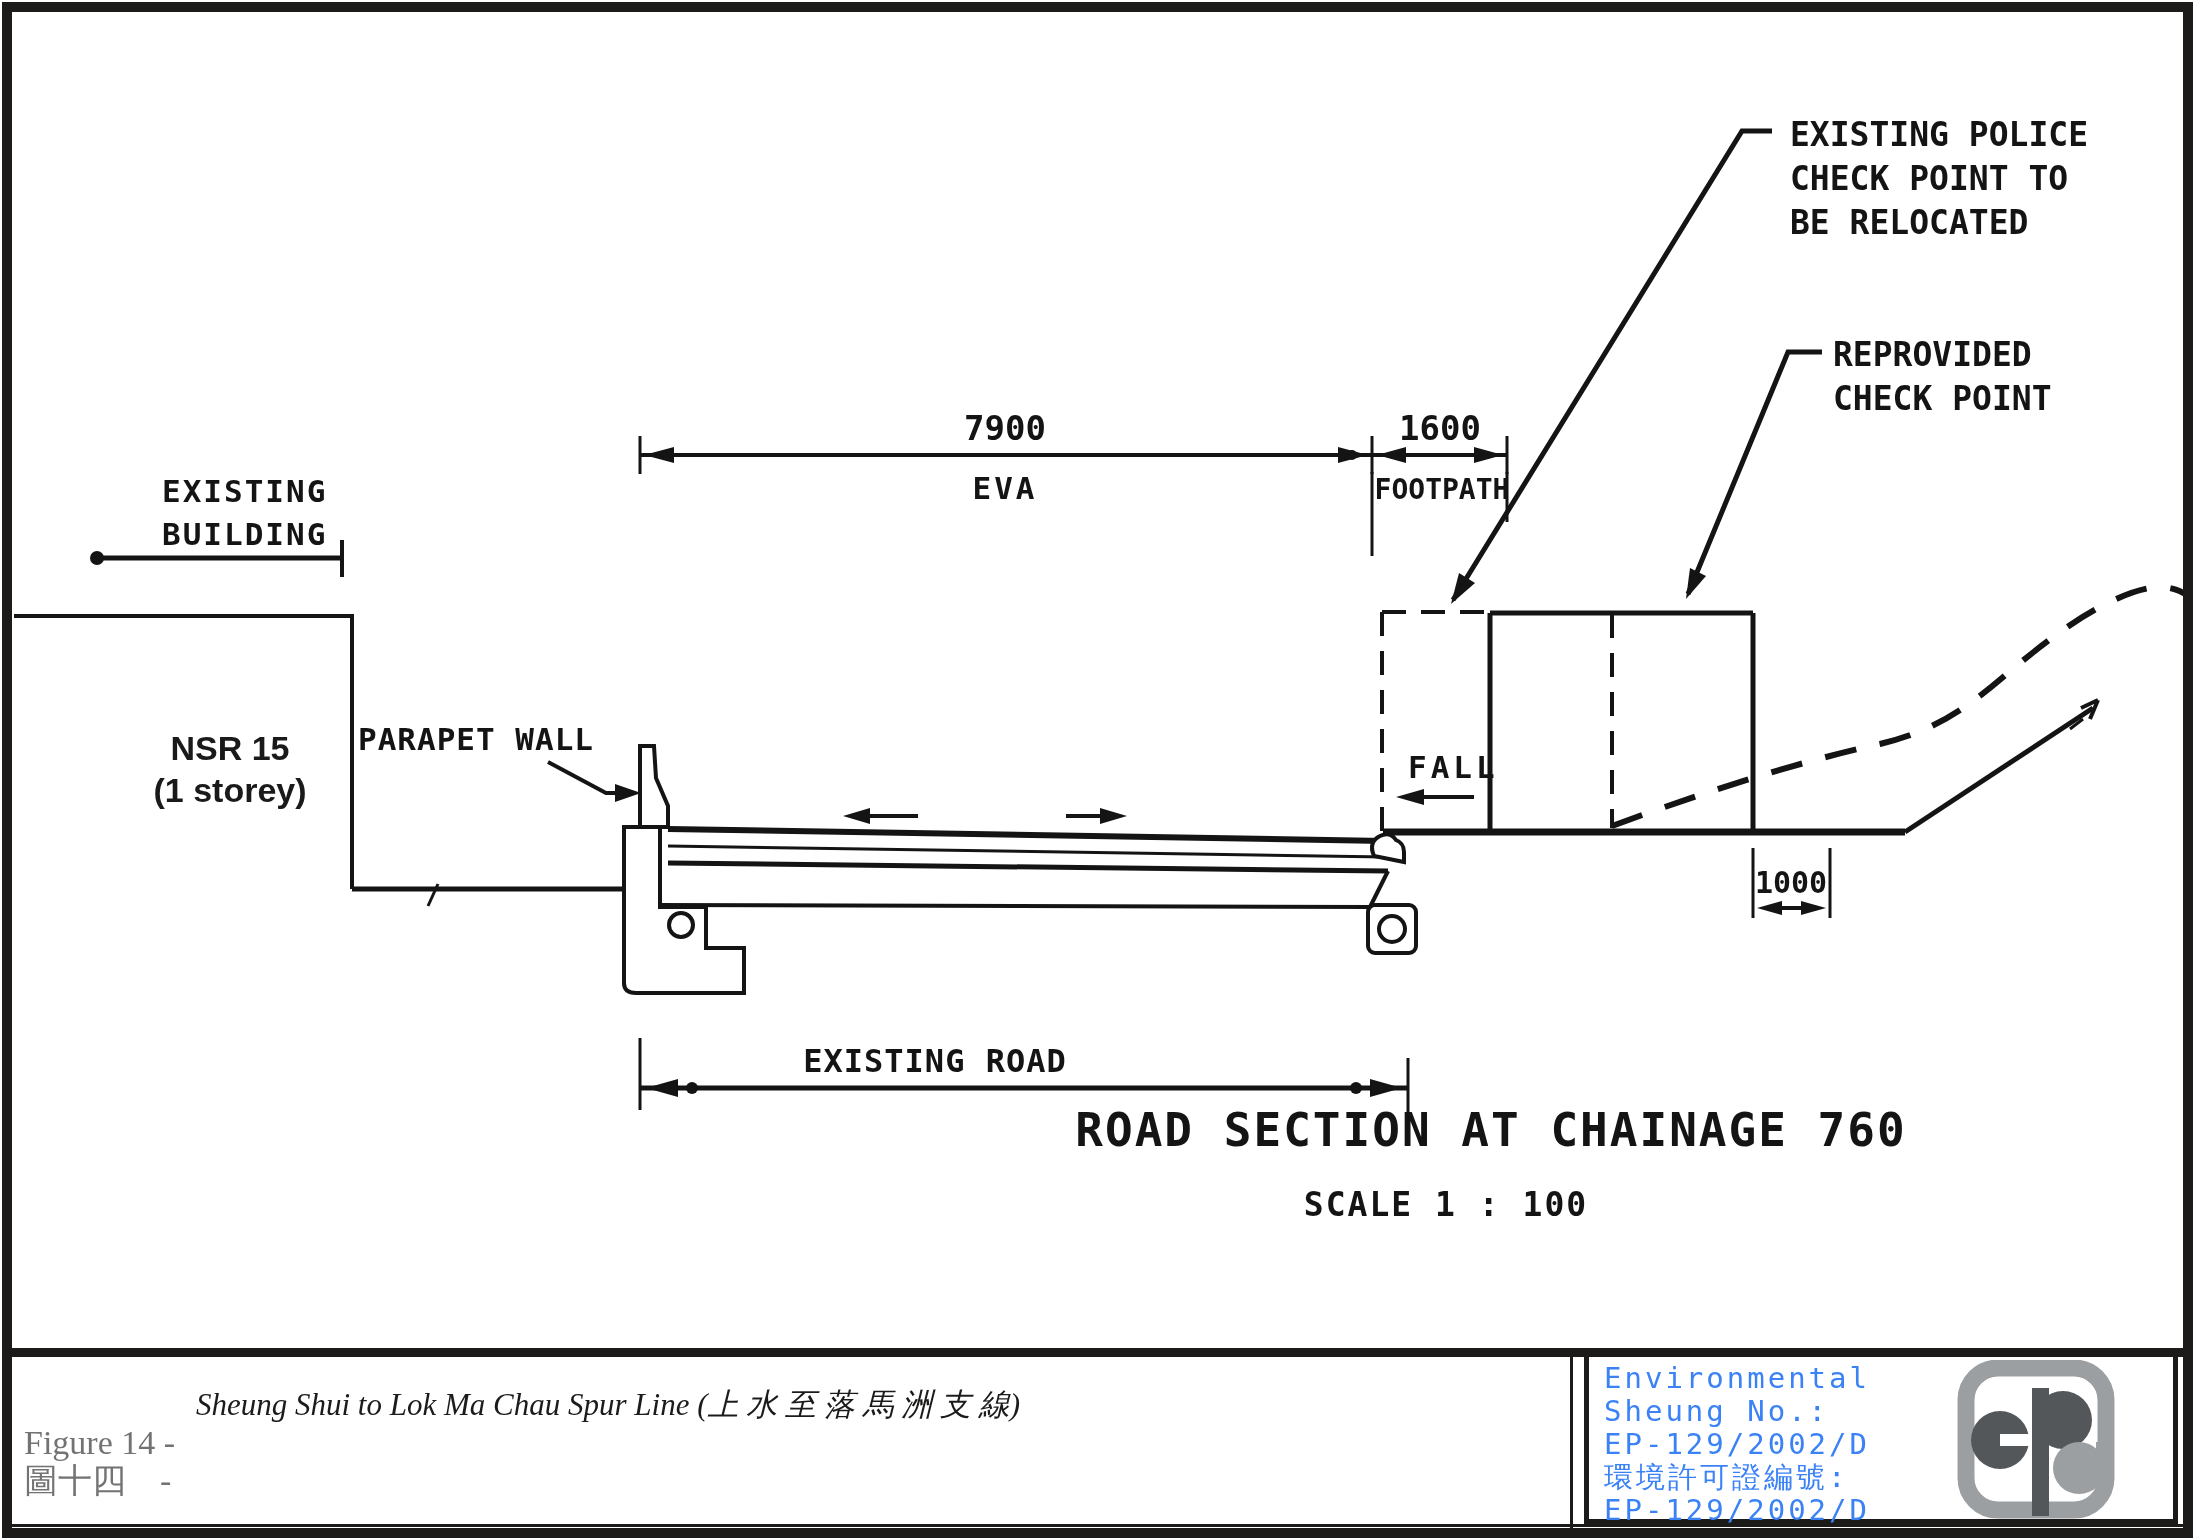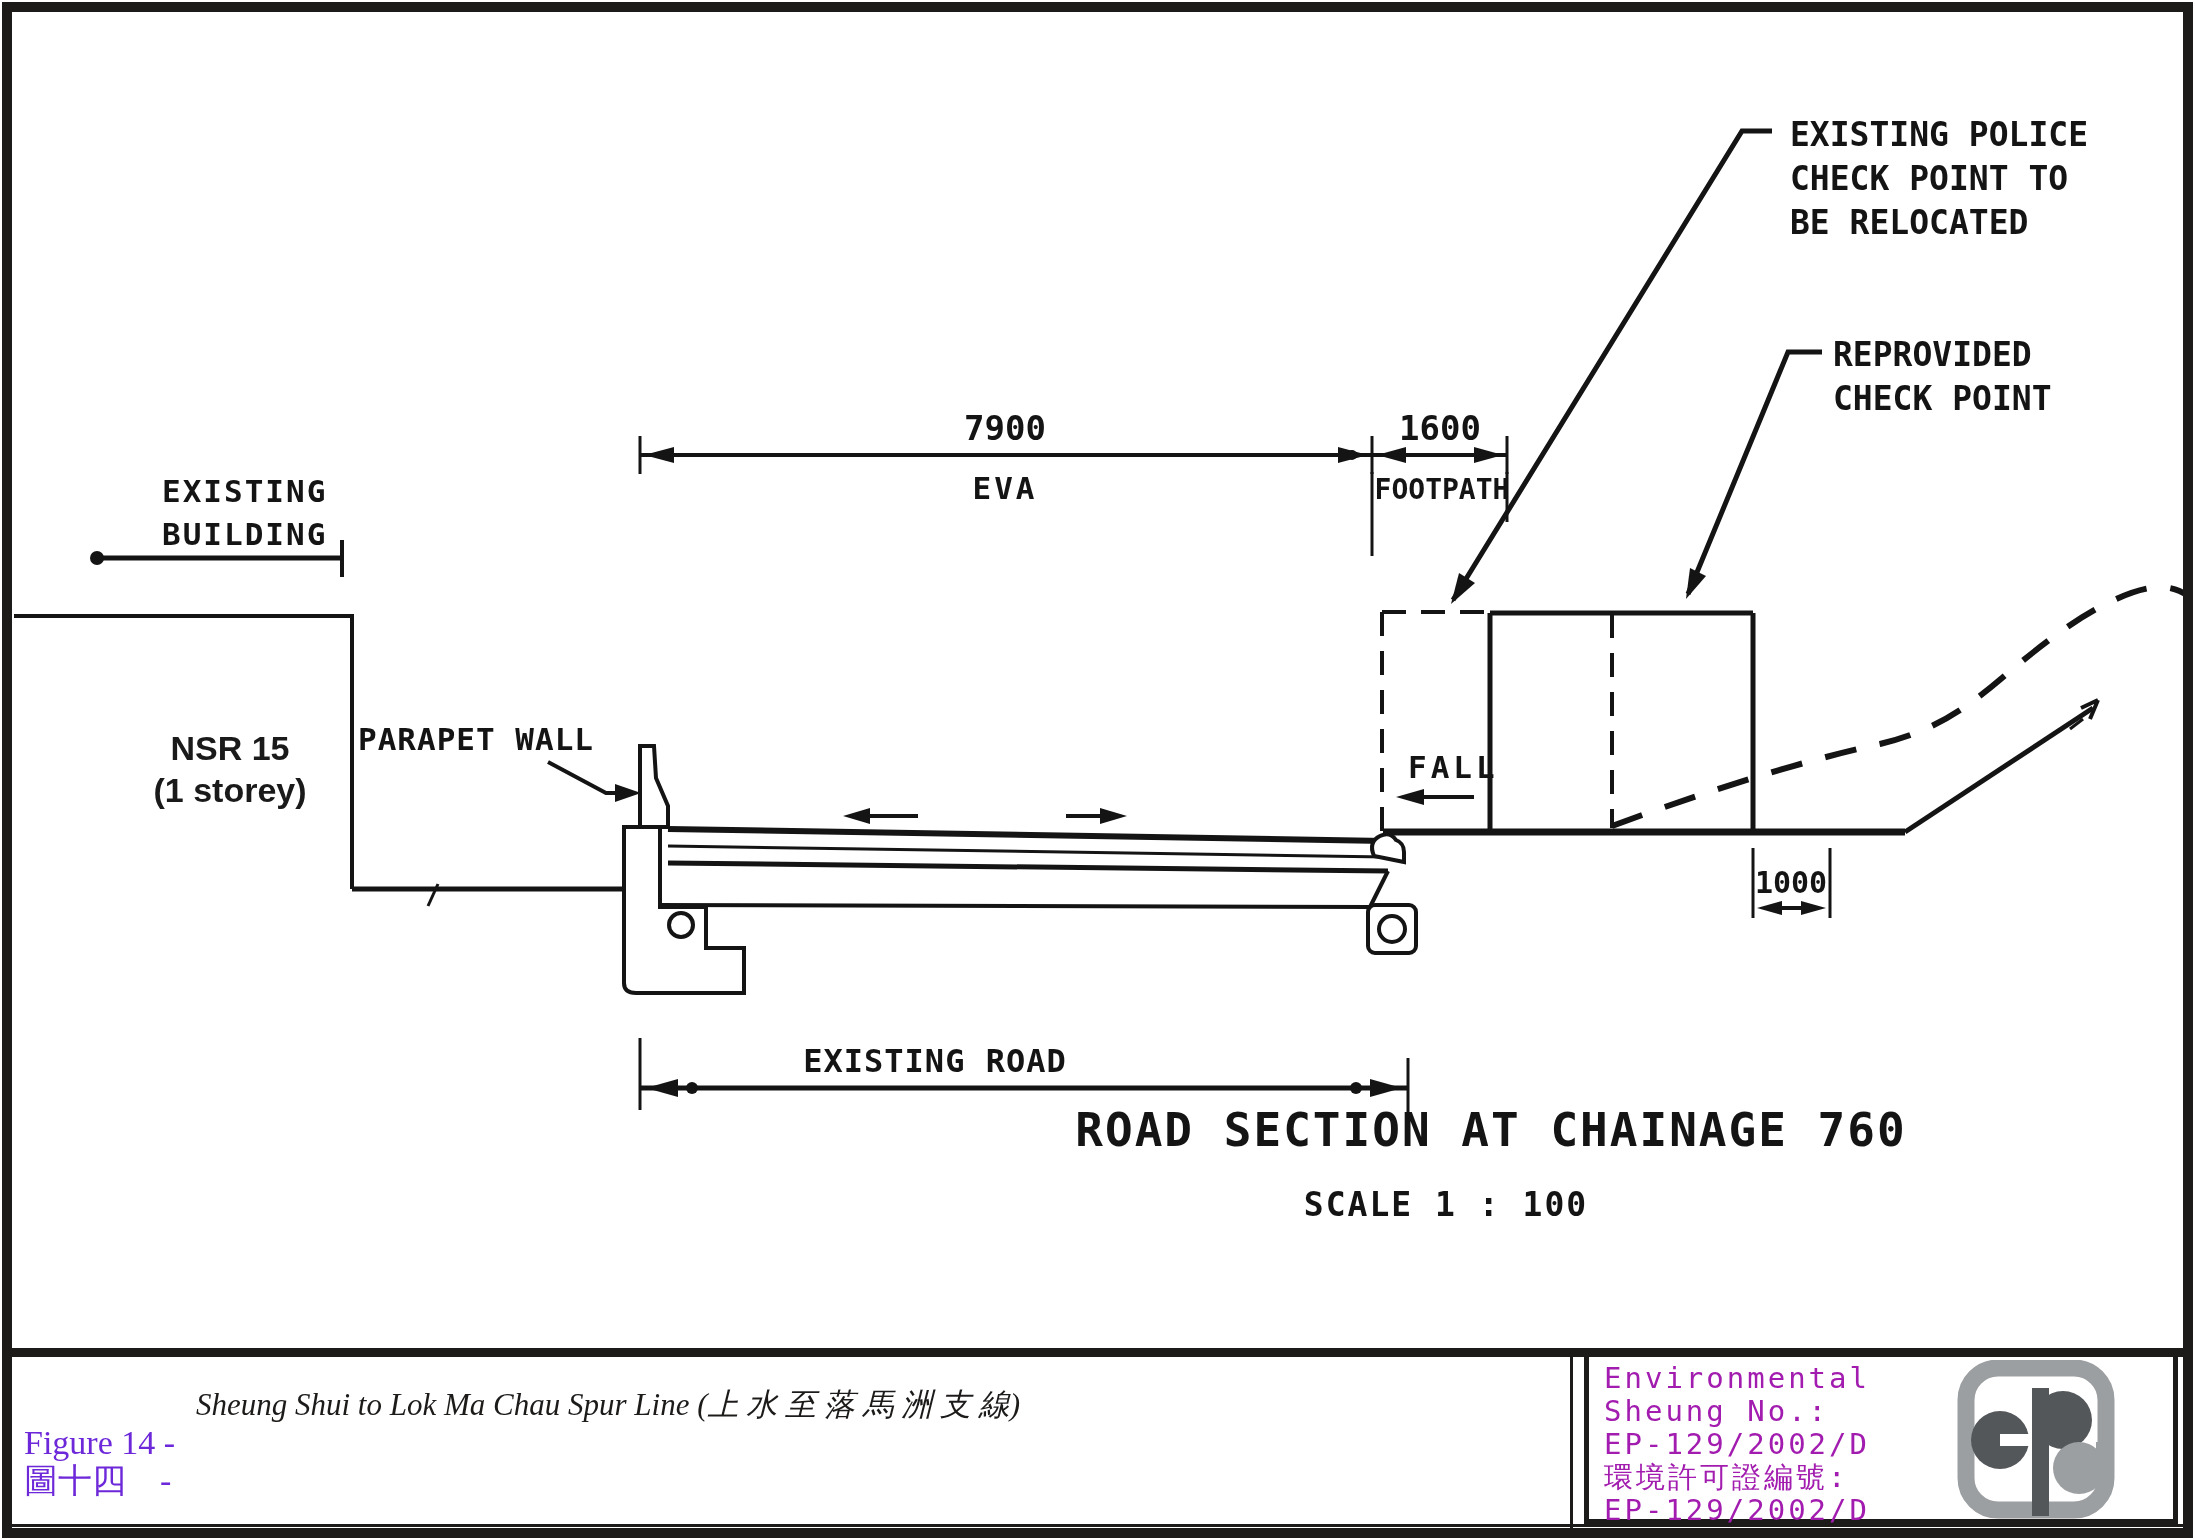--- a/index.html
+++ b/index.html
@@ -9,27 +9,27 @@
   svg{position:absolute;left:0;top:0;}
   .cad{font-family:"DejaVu Sans Mono",monospace;font-weight:bold;fill:#141414;}
   .sans{font-family:"Liberation Sans",sans-serif;font-weight:bold;fill:#1a1a1a;}
   .ln{stroke:#141414;fill:none;}
   .fill{fill:#141414;stroke:none;}
   .wht{fill:#ffffff;}
   
   .divbar{position:absolute;left:12px;right:12px;top:1348px;height:9px;background:#1d1b1a;}
   .bottomline{position:absolute;left:12px;right:12px;top:1524px;height:3px;background:#1d1b1a;}
   .figlabel{position:absolute;left:24px;top:1424px;font-family:"Liberation Serif",serif;
-            font-size:34px;color:#6d28d9;line-height:38px;white-space:pre;}
+            font-size:34px;color:#737373;line-height:38px;white-space:pre;}
   .caption{position:absolute;left:196px;top:1386px;font-family:"Liberation Serif",serif;
            font-size:31px;color:#1d1b1a;line-height:38px;white-space:nowrap;font-style:italic;}
   .vline{position:absolute;left:1570px;top:1348px;width:3px;height:180px;background:#1d1b1a;}
   .permitbox{position:absolute;left:1584px;top:1352px;width:594px;height:172px;border:5px solid #1d1b1a;box-sizing:border-box;}
   .permittext{position:absolute;left:1604px;top:1362px;font-family:"DejaVu Sans Mono",monospace;
-              font-size:29px;letter-spacing:3px;color:#a21caf;line-height:33px;white-space:nowrap;}
+              font-size:29px;letter-spacing:3px;color:#3b82f6;line-height:33px;white-space:nowrap;}
   .logo{position:absolute;left:1950px;top:1360px;}
 </style>
 </head>
 <body>
 
 <div id="page">
 
   <svg width="2195" height="1348" viewBox="0 0 2195 1348">
 
     <g>

